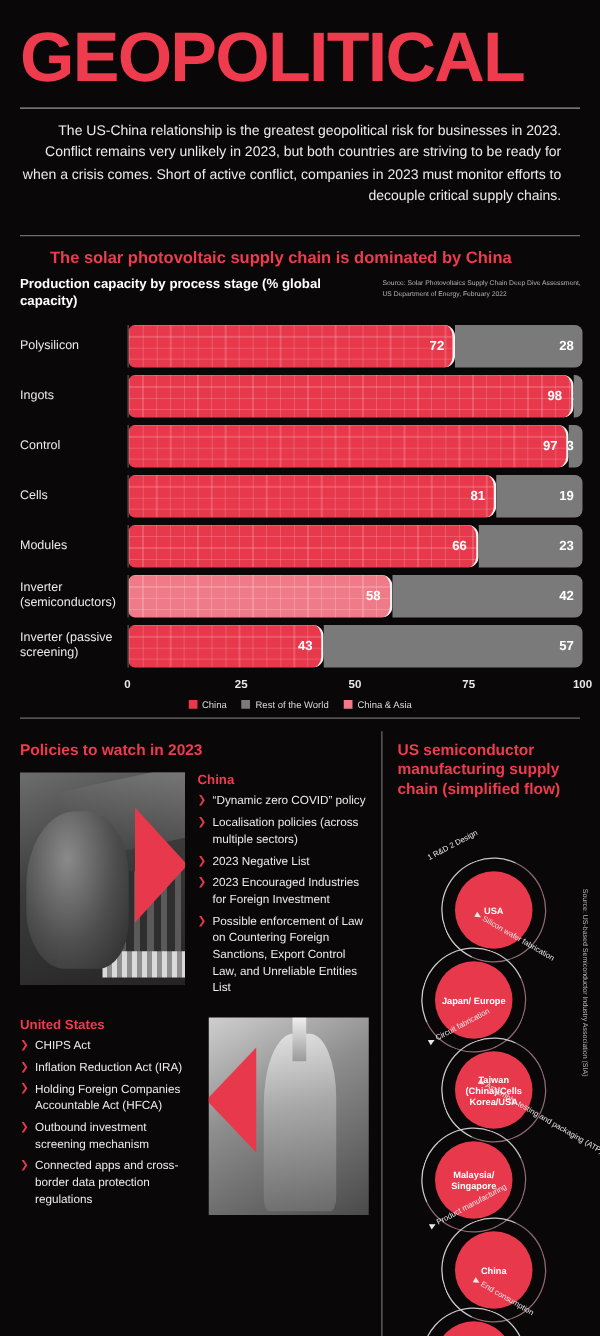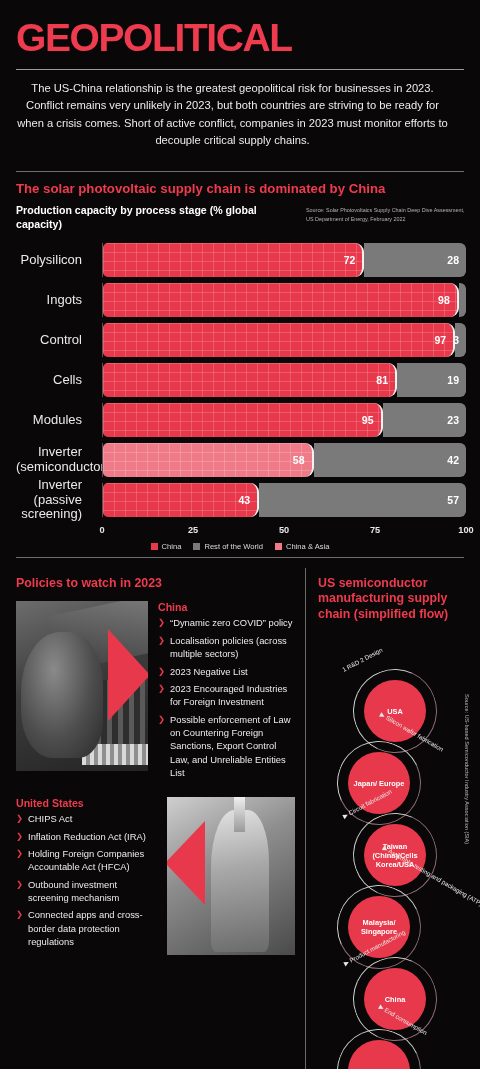--- a/index.html
+++ b/index.html
@@ -8,61 +8,62 @@
     background: #0a0708;
     font-family: "Liberation Sans", sans-serif;
     overflow: hidden;
   }
   .page { position: relative; width: 480px; height: 1069px; background: #0a0708; }
 
   
   .hero-title {
     color: #ee3b4e;
     font-weight: bold;
-    font-size: 39px;
+    font-size: 56px;
     letter-spacing: -1.4px;
     line-height: 1;
     padding: 18px 16px 0 16px;
     white-space: nowrap;
   }
   .rule { height: 1px; background: #9a9a9a; margin: 12px 16px 0 16px; }
   .rule.thin { background: #6e6e6e; }
   .intro {
     color: #ececec;
     font-size: 11.2px;
     line-height: 1.55;
     padding: 10px 31px 10px 16px;
-    text-align: center;
+    text-align: right;
   }
 
   
   .chart-head {
     color: #ee3b4e;
     font-size: 13.2px;
     font-weight: bold;
     padding: 9px 16px 2px 16px;
+    margin-left: 24px;
   }
   .chart-subrow {
     display: flex; align-items: flex-start;
     padding: 6px 14px 0 16px;
     gap: 4px;
   }
   .chart-sub {
     color: #fff; font-size: 10.6px; font-weight: bold; flex: 1; line-height:1.3;
   }
   .chart-source {
     color: #b4b4b4; font-size: 5.4px; line-height: 1.5; width: 160px; text-align: left;
     padding-top: 2px;
   }
 
   .chart-area { position: relative; margin: 8px 14px 0 16px; }
   .bar-row { display: flex; align-items: center; height: 40px; }
   .bar-label {
-    width: 86px; flex: none; text-align: right; padding-right: 20px;
-    color: #eaeaea; font-size: 13px; line-height: 1.15;
+    width: 86px; flex: none; padding-right: 10px;
+    color: #eaeaea; font-size: 10px; line-height: 1.15;
   }
   .bar-track {
     position: relative; flex: 1; height: 34px;
     border-left: 1px solid #555;
   }
   .seg {
     position: absolute; top: 0; height: 34px;
     display: flex; align-items: center;
     color: #fff; font-size: 10.5px; font-weight: bold;
   }
@@ -219,21 +220,21 @@
         <div class="bar-label">Cells</div>
         <div class="bar-track">
           <div class="seg seg-gray" style="width: 19%;">19</div>
           <div class="seg seg-red" style="width: 81%;">81</div>
         </div>
       </div>
       <div class="bar-row">
         <div class="bar-label">Modules</div>
         <div class="bar-track">
           <div class="seg seg-gray" style="width: 23%;">23</div>
-          <div class="seg seg-red" style="width: 77%;">95</div>
+          <div class="seg seg-red" style="width: 77%;">66</div>
         </div>
       </div>
       <div class="bar-row">
         <div class="bar-label">Inverter (semiconductors)</div>
         <div class="bar-track">
           <div class="seg seg-gray" style="width: 42%;">42</div>
           <div class="seg seg-red asia" style="width: 58%;">58</div>
         </div>
       </div>
       <div class="bar-row">

